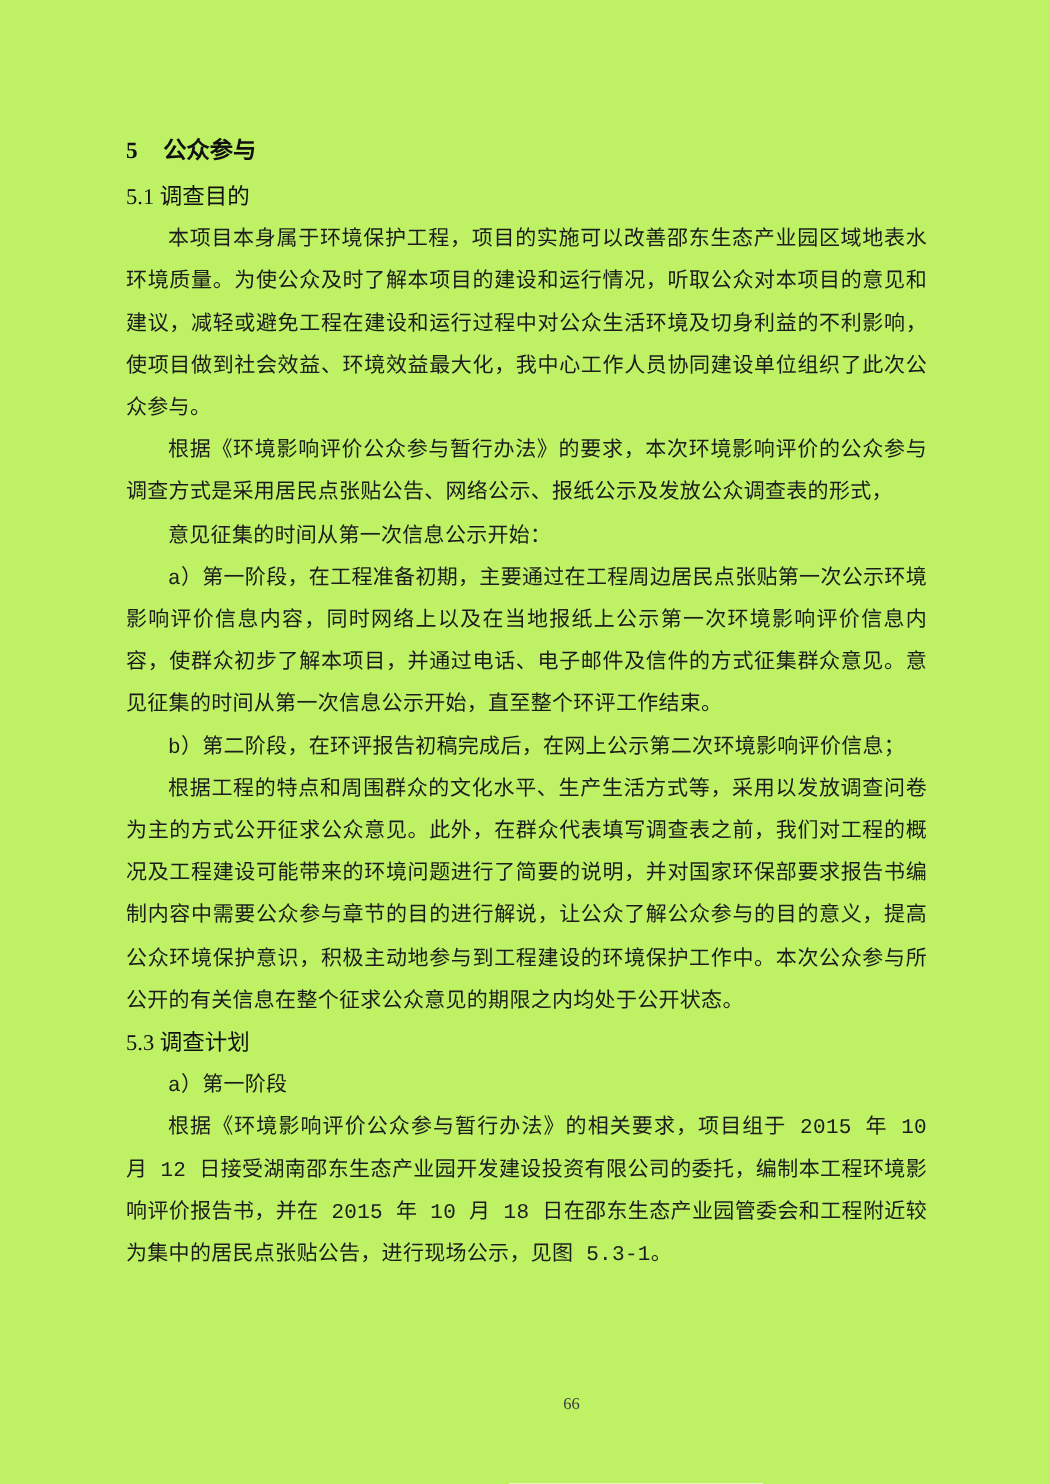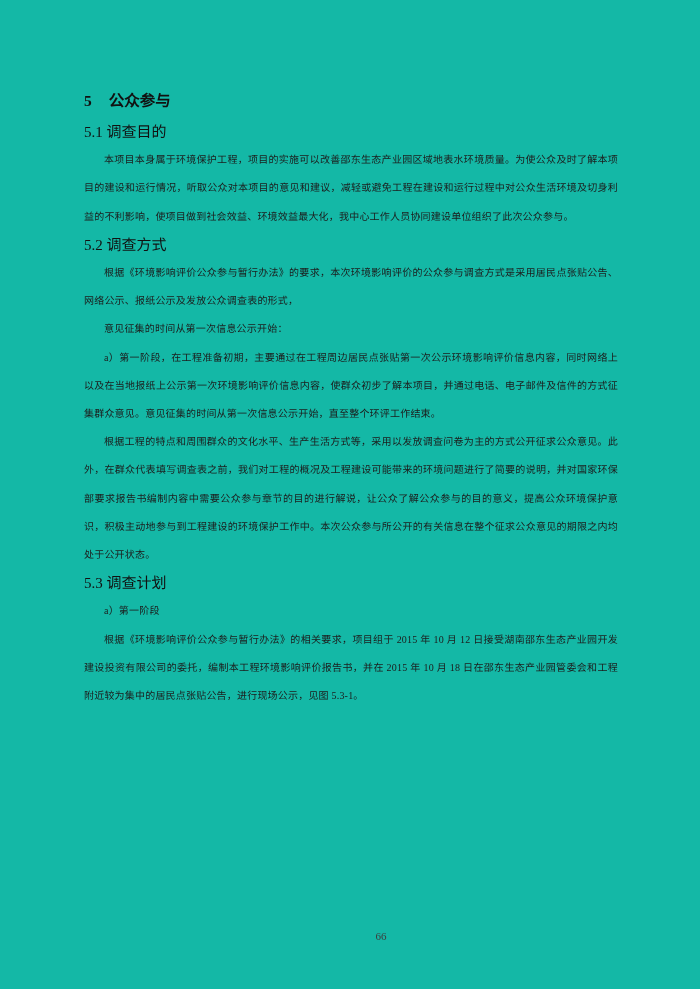--- a/index.html
+++ b/index.html
@@ -4,21 +4,21 @@
 <style>
   html, body {
     margin: 0;
     padding: 0;
     background: #ffffff;
   }
   .page {
     position: relative;
     width: 700px;
     height: 989px;
-    background: #14b8a6;
+    background: #bef264;
     font-family: "Liberation Serif", "DejaVu Serif", serif;
     color: #1c1c1c;
     overflow: hidden;
   }
   .content {
     position: absolute;
     left: 84px;
     top: 90px;
     width: 534px;
   }
@@ -35,28 +35,29 @@
   h2.section-heading {
     font-size: 15px;
     font-weight: normal;
     line-height: 28.2px;
     margin: 0;
     padding: 0;
     color: #111;
     white-space: pre-wrap;
   }
   p.body-para {
-    font-size: 10px;
+    font-size: 14px;
     line-height: 28.2px;
     margin: 0;
     padding: 0;
     text-indent: 2em;
     text-align: justify;
     text-justify: inter-ideograph;
     letter-spacing: 0.2px;
+    font-family: Liberation Mono, monospace;
   }
   .footer {
     position: absolute;
     left: 0;
     top: 928px;
     width: 700px;
     text-align: center;
     font-size: 11px;
     color: #3d3d3d;
     line-height: 16px;
@@ -69,24 +70,24 @@
 <div class="page">
   <div class="content">
 
     <div class="chapter-heading">
       <span class="ch-num">5</span><span class="ch-title">公众参与</span>
     </div>
 
     <h2 class="section-heading">5.1 调查目的</h2>
     <p class="body-para">本项目本身属于环境保护工程，项目的实施可以改善邵东生态产业园区域地表水环境质量。为使公众及时了解本项目的建设和运行情况，听取公众对本项目的意见和建议，减轻或避免工程在建设和运行过程中对公众生活环境及切身利益的不利影响，使项目做到社会效益、环境效益最大化，我中心工作人员协同建设单位组织了此次公众参与。</p>
 
-    <h2 class="section-heading">5.2 调查方式</h2>
     <p class="body-para">根据《环境影响评价公众参与暂行办法》的要求，本次环境影响评价的公众参与调查方式是采用居民点张贴公告、网络公示、报纸公示及发放公众调查表的形式，</p>
     <p class="body-para">意见征集的时间从第一次信息公示开始：</p>
     <p class="body-para">a）第一阶段，在工程准备初期，主要通过在工程周边居民点张贴第一次公示环境影响评价信息内容，同时网络上以及在当地报纸上公示第一次环境影响评价信息内容，使群众初步了解本项目，并通过电话、电子邮件及信件的方式征集群众意见。意见征集的时间从第一次信息公示开始，直至整个环评工作结束。</p>
+    <p class="body-para">b）第二阶段，在环评报告初稿完成后，在网上公示第二次环境影响评价信息；</p>
     <p class="body-para">根据工程的特点和周围群众的文化水平、生产生活方式等，采用以发放调查问卷为主的方式公开征求公众意见。此外，在群众代表填写调查表之前，我们对工程的概况及工程建设可能带来的环境问题进行了简要的说明，并对国家环保部要求报告书编制内容中需要公众参与章节的目的进行解说，让公众了解公众参与的目的意义，提高公众环境保护意识，积极主动地参与到工程建设的环境保护工作中。本次公众参与所公开的有关信息在整个征求公众意见的期限之内均处于公开状态。</p>
 
     <h2 class="section-heading">5.3 调查计划</h2>
     <p class="body-para">a）第一阶段</p>
     <p class="body-para">根据《环境影响评价公众参与暂行办法》的相关要求，项目组于 2015 年 10 月 12 日接受湖南邵东生态产业园开发建设投资有限公司的委托，编制本工程环境影响评价报告书，并在 2015 年 10 月 18 日在邵东生态产业园管委会和工程附近较为集中的居民点张贴公告，进行现场公示，见图 5.3-1。</p>
 
   </div>
 
   <div class="footer">66</div>
 </div>

